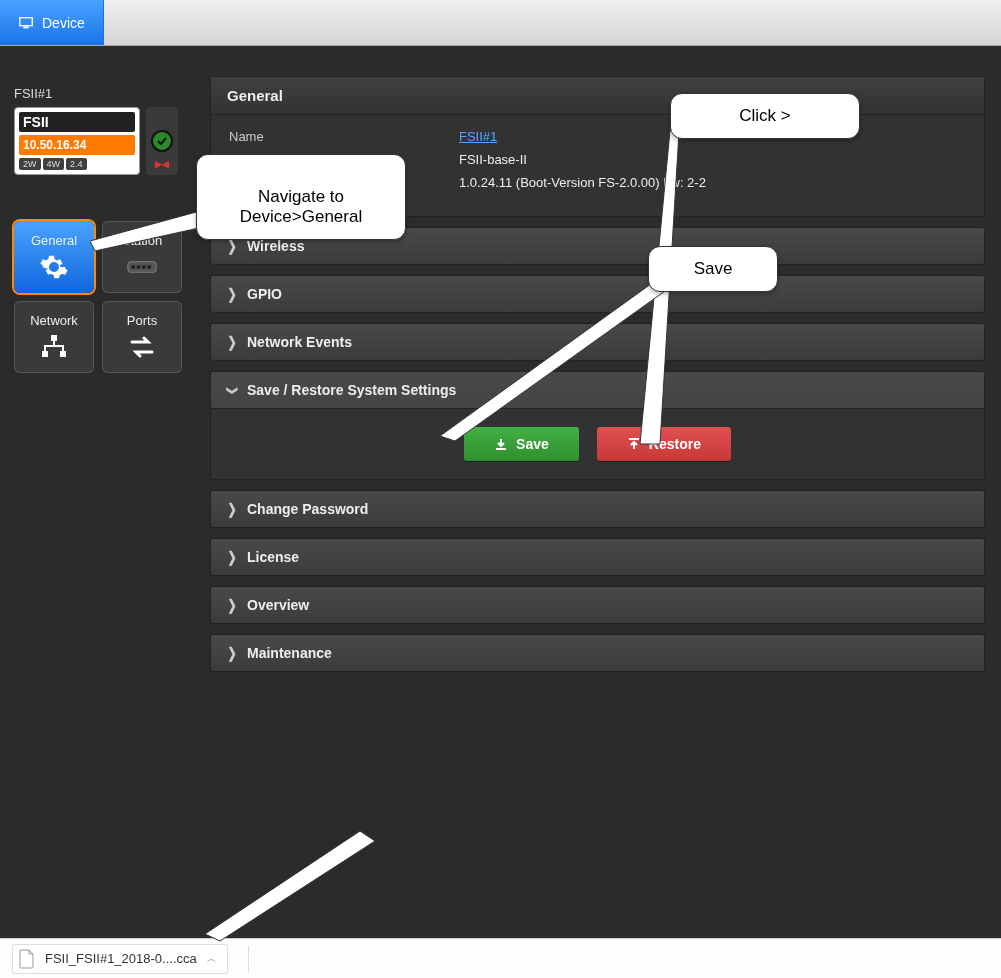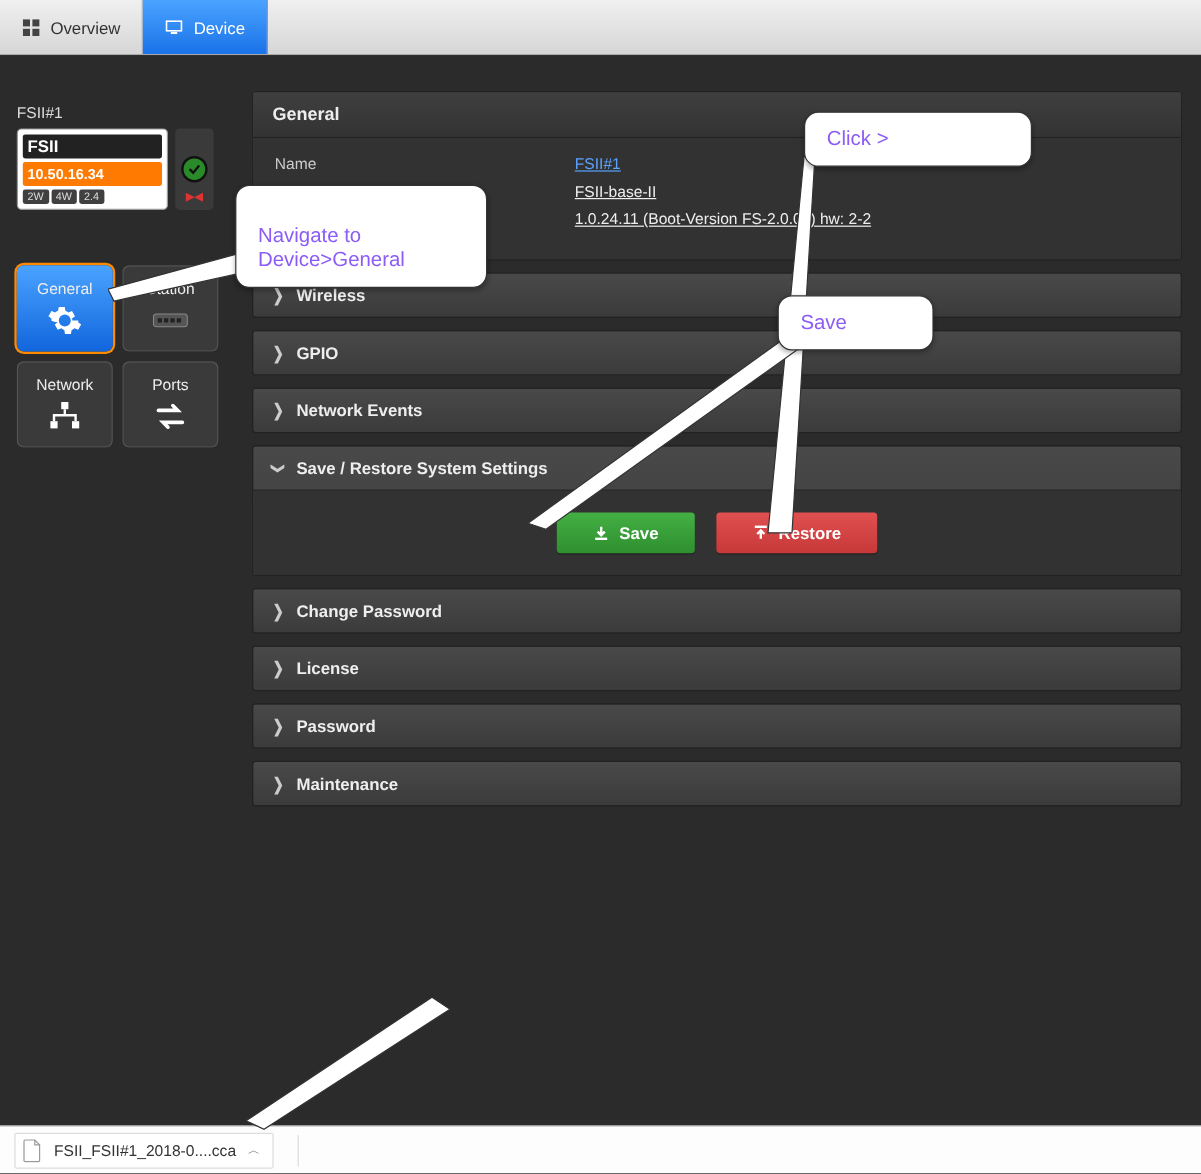--- a/index.html
+++ b/index.html
@@ -28,54 +28,43 @@
   .nav-item.active { background: linear-gradient(#4aa3ff,#1166dd); box-shadow: 0 0 0 2px #ff8a00; }
   .nav-item .ni-ico { width:30px; height:30px; display:flex; align-items:center; justify-content:center;}
   .nav-item.eventlog { width:80px; }
   
   .content { position:absolute; left:210px; right:16px; top:30px;}
   .panel { background:linear-gradient(#494949,#3b3b3b); border:1px solid #222; border-radius:3px; margin-bottom:10px;}
   .panel-header { padding:10px 16px; color:#eee; font-size:14px; font-weight:bold; display:flex; align-items:center; gap:10px; cursor:pointer;}
   .panel-header .chev { width:10px; text-align:center; color:#ccc; font-size:11px; transform: scaleY(1.3);}
   .panel.open .panel-header { border-bottom:1px solid #222;}
   .panel-body { padding:14px 18px 18px 18px; background: #323232; color:#ddd; font-size:13px;}
-  .general-body .row { display:flex; margin-bottom:8px;gap:20px;}
+  .general-body .row { display:flex; margin-bottom:8px;}
   .general-body .label { width:230px; color:#ccc;}
-  .general-body .val { color:#eee;text-decoration:underline;}
+  .general-body .val { color:#eee;}
   .general-body .link { color:#5aa3ff; text-decoration:underline; cursor:pointer;}
   .sr-body { display:flex; justify-content:center; gap:18px; padding:18px;}
   .btn { display:inline-flex; align-items:center; justify-content:center; gap:8px; height:34px; padding:0 30px; border-radius:3px; color:#fff; font-weight:bold; font-size:14px; border:none; cursor:pointer; box-shadow:0 1px 0 rgba(0,0,0,0.4);}
   .btn-save { background:linear-gradient(#44b044,#2e8f2e);}
   .btn-restore { background:linear-gradient(#e05050,#c73838);}
   .btn .bico { width:14px; height:14px; display:inline-flex;}
   
-  .callout { position:absolute; background:#fff; border:1px solid #333; border-radius:12px; padding:12px 18px; font-family: Verdana, Arial, sans-serif; font-size:17px; color:#8b5cf6; text-align:left; box-shadow: 0 2px 4px rgba(0,0,0,0.3); z-index:50;}
+  .callout { position:absolute; background:#fff; border:1px solid #333; border-radius:12px; padding:12px 18px; font-family: Verdana, Arial, sans-serif; font-size:17px; color:#000000; text-align:center; box-shadow: 0 2px 4px rgba(0,0,0,0.3); z-index:50;}
   .callout-line { position:absolute; background:transparent; z-index:40; pointer-events:none;}
   
   .dlbar { position:absolute; left:0; right:0; bottom:0; height:40px; background:#fdfdfd; border-top:1px solid #ccc; display:flex; align-items:center; padding:16px 12px; gap:20px;}
   .dlitem { display:flex; align-items:center; gap:10px; font-size:13px; color:#333; background:#fff; border:1px solid #ddd; border-radius:2px; padding:4px 10px 4px 6px;}
   .dlitem .fico { width:16px; height:20px; }
   .dlitem .dchev { color:#666; font-size:10px;}
   .dlbar .divider { width:1px; height:26px; background:#ddd;}
 </style>
 </head>
 <body>
 
 <div class="topnav">
-  <div class="tab">
-    <span class="ico">
-      <svg width="14" height="14" viewBox="0 0 14 14">
-          <rect x="0" y="0" width="6" height="6" fill="#444"></rect>
-          <rect x="8" y="0" width="6" height="6" fill="#444"></rect>
-          <rect x="0" y="8" width="6" height="6" fill="#444"></rect>
-          <rect x="8" y="8" width="6" height="6" fill="#444"></rect>
-        </svg>
-    </span>
-    <span>Overview</span>
-  </div>
   <div class="tab active">
     <span class="ico">
       <svg width="18" height="14" viewBox="0 0 18 14">
           <rect x="2" y="1" width="14" height="9" fill="none" stroke="#fff" stroke-width="1.5"></rect>
           <rect x="6" y="11" width="6" height="2" fill="#fff"></rect>
         </svg>
     </span>
     <span>Device</span>
   </div>
 </div>
@@ -221,21 +210,21 @@
     </div>
     <div class="panel">
       <div class="panel-header">
         <span class="chev">❯</span>
         <span>License</span>
       </div>
     </div>
     <div class="panel">
       <div class="panel-header">
         <span class="chev">❯</span>
-        <span>Password</span>
+        <span>Overview</span>
       </div>
     </div>
     <div class="panel">
       <div class="panel-header">
         <span class="chev">❯</span>
         <span>Maintenance</span>
       </div>
     </div>
   </div>
 

